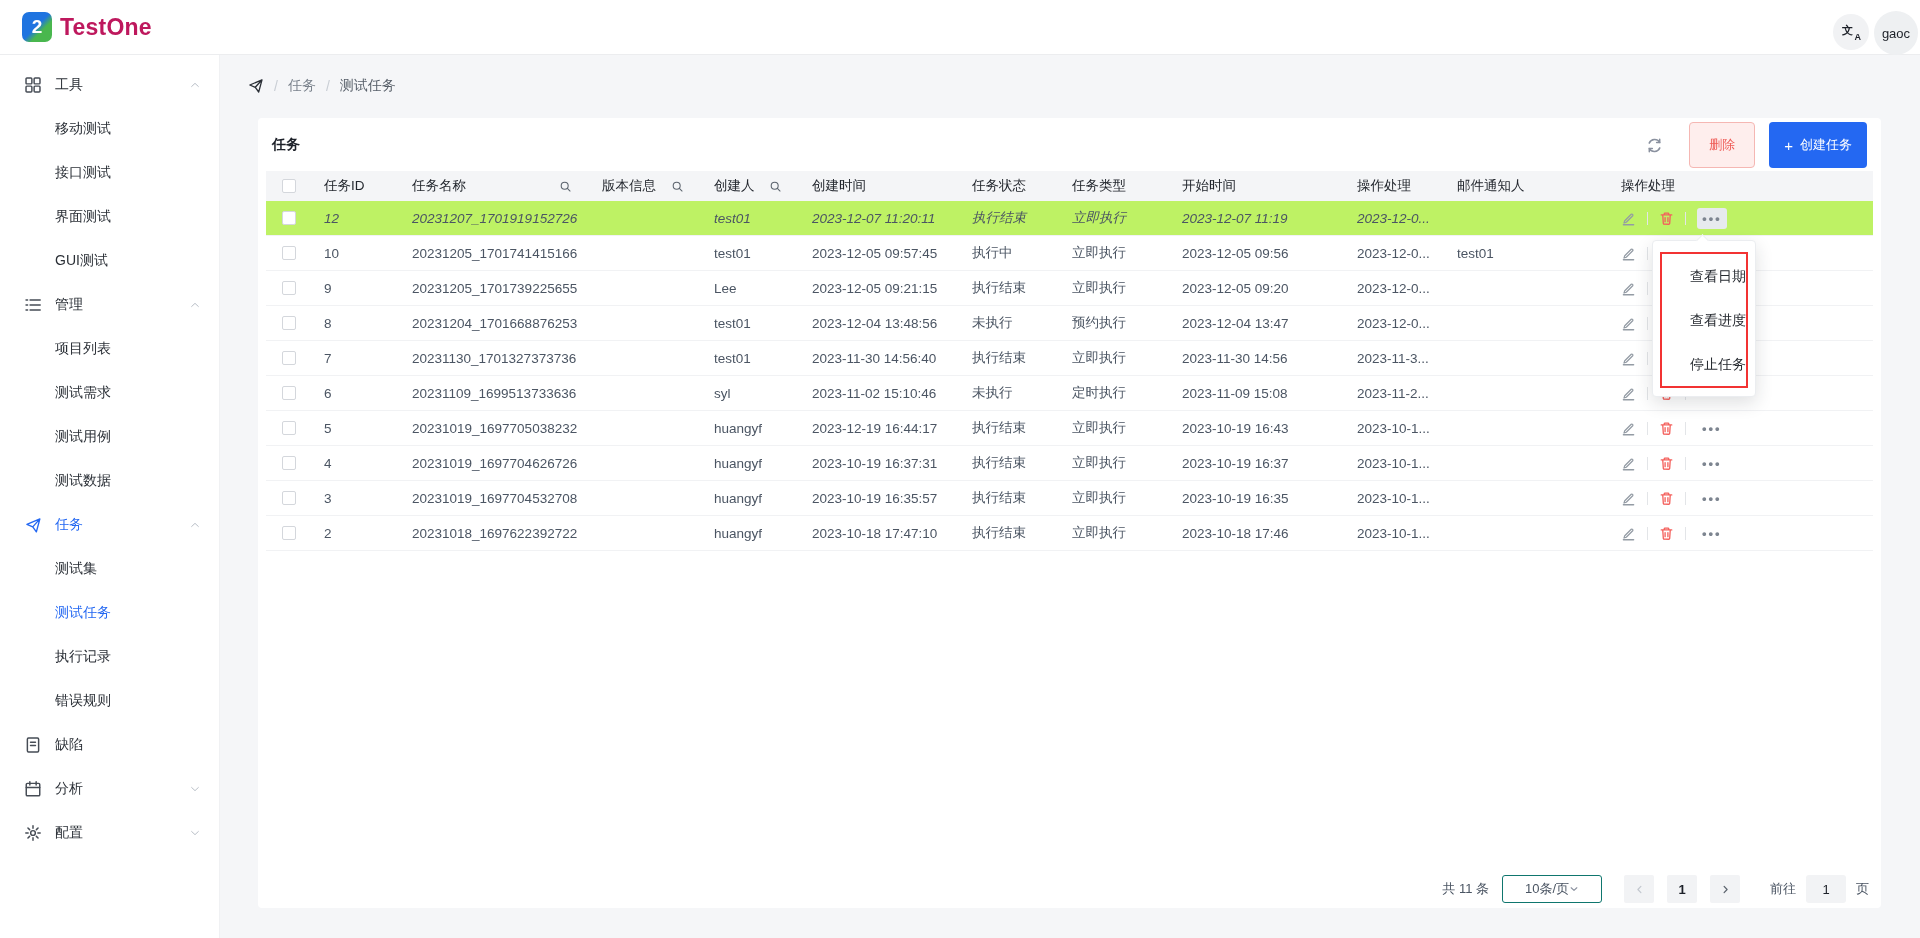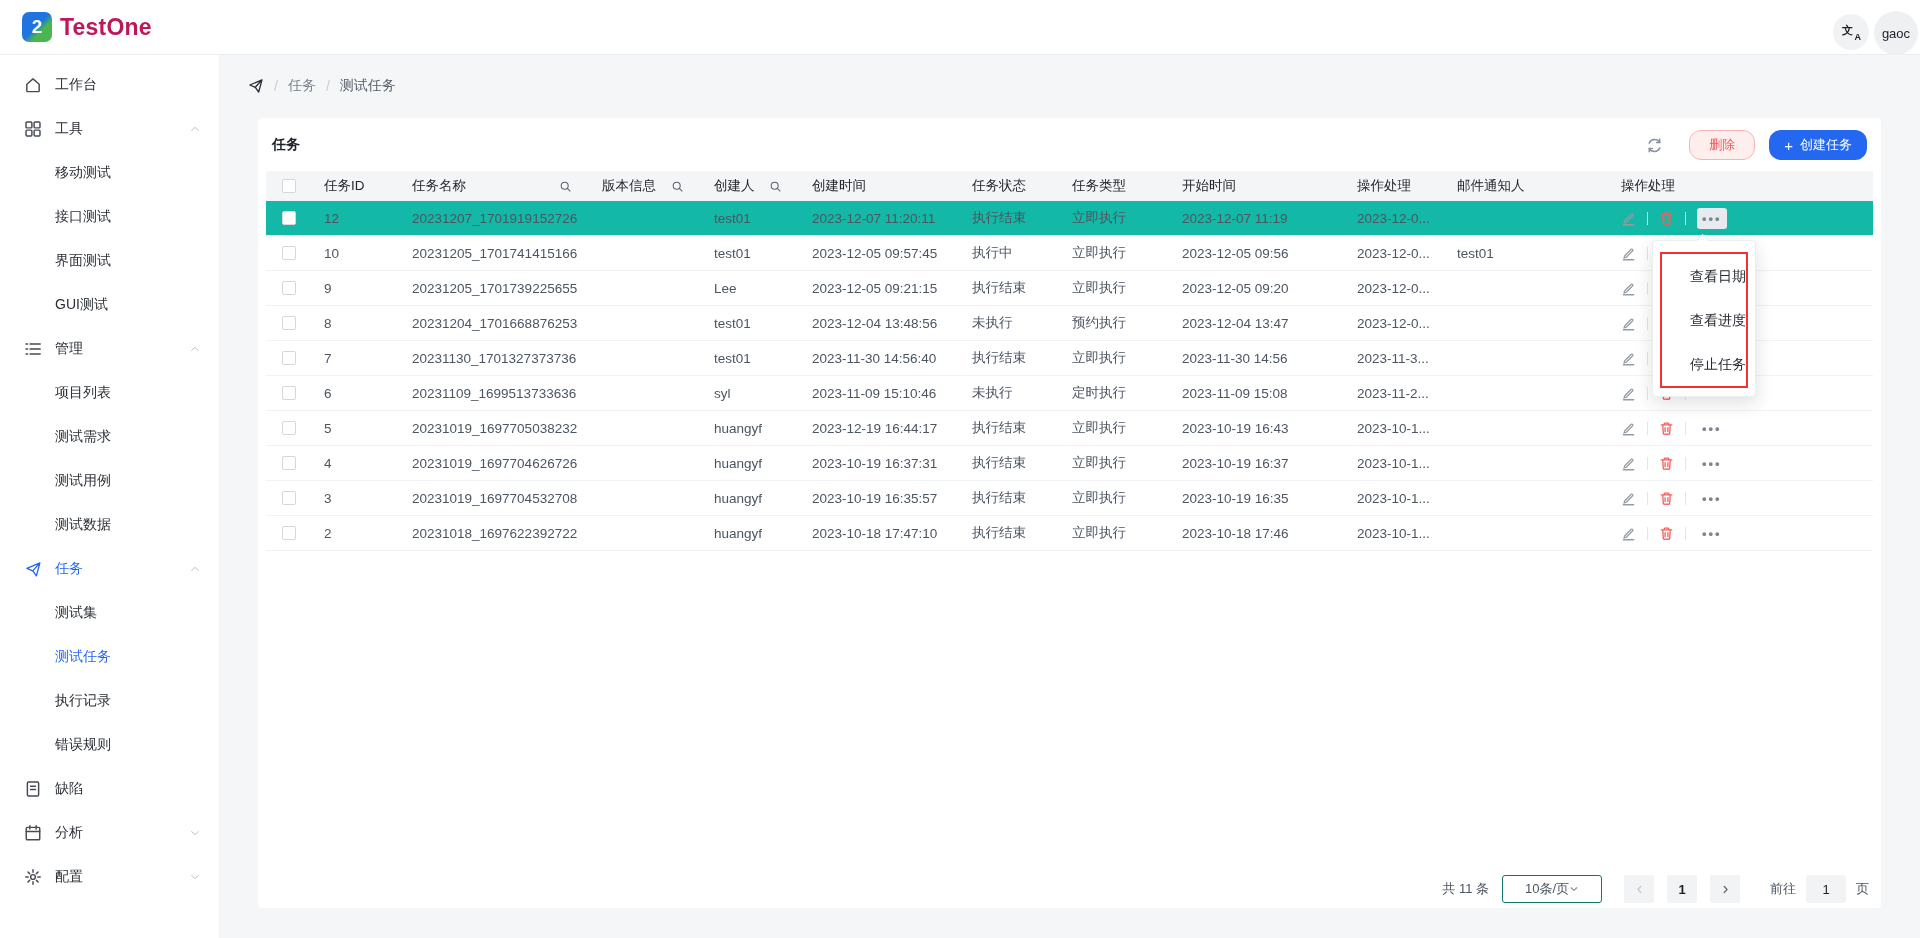--- a/index.html
+++ b/index.html
@@ -39,30 +39,30 @@
   .breadcrumb .bc-icon{color:#2a2f36;}
   .bc-sep{color:#c9ced4;}
   .bc-link{cursor:pointer;}
   .bc-last{color:#565e68;}
 
   .card{position:absolute;left:38px;top:63px;width:1623px;height:790px;background:#fff;border-radius:4px;}
   .card-head{position:absolute;left:14px;right:14px;top:12px;height:30px;display:flex;align-items:center;}
   .card-title{font-size:14px;font-weight:600;color:#1d2129;}
   .head-actions{margin-left:auto;display:flex;align-items:center;gap:14px;}
   .refresh{color:#8a919f;cursor:pointer;margin-right:12px;}
-  .btn{height:30px;border-radius:12px;font-size:13px;display:flex;align-items:center;justify-content:center;cursor:pointer;border:none;}
+  .btn{height:46px;border-radius:4px;font-size:13px;display:flex;align-items:center;justify-content:center;cursor:pointer;border:none;}
   .btn-delete{padding:0 19px;border:1px solid #f5b7b3;background:#feeeed;color:#ef5b56;}
   .btn-create{padding:0 15px;background:#2468f2;color:#fff;gap:7px;}
   .btn-create .plus{font-size:15px;line-height:1;}
 
   
   .table{position:absolute;left:8px;right:8px;top:53px;}
   .thead{display:flex;height:30px;background:#f4f5f7;align-items:center;font-size:13.5px;color:#23272e;font-weight:500;}
   .tr{display:flex;height:35px;align-items:center;border-bottom:1px solid #f1f2f4;font-size:13.5px;color:#4b5563;background:#fff;}
-  .tr.hl{background:#14b8a6;}
+  .tr.hl{background:#bef264;font-style:italic;}
   .cell{padding-left:12px;white-space:nowrap;overflow:hidden;display:flex;align-items:center;height:100%;}
   .c-check{width:46px;justify-content:center;padding-left:0;}
   .c-id{width:88px;}
   .c-name{width:190px;}
   .c-ver{width:112px;}
   .c-creator{width:98px;}
   .c-created{width:160px;}
   .c-status{width:100px;}
   .c-type{width:110px;}
   .c-start{width:175px;}
@@ -115,28 +115,20 @@
   <div class="avatar">
     <span>gaoc</span>
   </div>
 </div>
 
 <div class="sidebar">
   <div class="side-menu">
       <div class="side-item">
         <span class="ic mico">
           <svg width="18" height="18" viewBox="0 0 16 16" fill="none" stroke="currentColor" stroke-width="1.3" stroke-linecap="round" stroke-linejoin="round">
-            <path d="M2.5 7.3 8 2.6l5.5 4.7v5.9a.7.7 0 0 1-.7.7H3.2a.7.7 0 0 1-.7-.7z"></path>
-          </svg>
-        </span>
-        <span class="lbl">工作台</span>
-      </div>
-      <div class="side-item">
-        <span class="ic mico">
-          <svg width="18" height="18" viewBox="0 0 16 16" fill="none" stroke="currentColor" stroke-width="1.3" stroke-linecap="round" stroke-linejoin="round">
             <rect x="1.8" y="1.8" width="5.2" height="5.2" rx="0.8"></rect>
             <rect x="9" y="1.8" width="5.2" height="5.2" rx="0.8"></rect>
             <rect x="1.8" y="9" width="5.2" height="5.2" rx="0.8"></rect>
             <rect x="9" y="9" width="5.2" height="5.2" rx="0.8"></rect>
           </svg>
         </span>
         <span class="lbl">工具</span>
         <span class="ic chev">
           <svg width="12" height="12" viewBox="0 0 16 16" fill="none" stroke="currentColor" stroke-width="1.3" stroke-linecap="round" stroke-linejoin="round">
             <path d="M3.5 10 8 5.8 12.5 10"></path>
@@ -514,21 +506,21 @@
             </div>
           </div>
           <div class="tr">
             <div class="cell c-check">
               <span class="cbx"></span>
             </div>
             <div class="cell c-id">6</div>
             <div class="cell c-name">20231109_1699513733636</div>
             <div class="cell c-ver"></div>
             <div class="cell c-creator">syl</div>
-            <div class="cell c-created">2023-11-09 15:10:46</div>
+            <div class="cell c-created">2023-11-02 15:10:46</div>
             <div class="cell c-status">未执行</div>
             <div class="cell c-type">定时执行</div>
             <div class="cell c-start">2023-11-09 15:08</div>
             <div class="cell c-timer">2023-11-2...</div>
             <div class="cell c-notify"></div>
             <div class="cell c-ops">
               <span class="ic op op-edit">
                 <svg width="15" height="15" viewBox="0 0 16 16" fill="none" stroke="currentColor" stroke-width="1.3" stroke-linecap="round" stroke-linejoin="round">
                   <path d="M4 10.4 10.9 3.5a1.15 1.15 0 0 1 1.6 1.6L5.6 12 3.2 12.8 4 10.4z"></path>
                   <path d="M2.6 14.6h10.8" stroke-width="1.6"></path>

